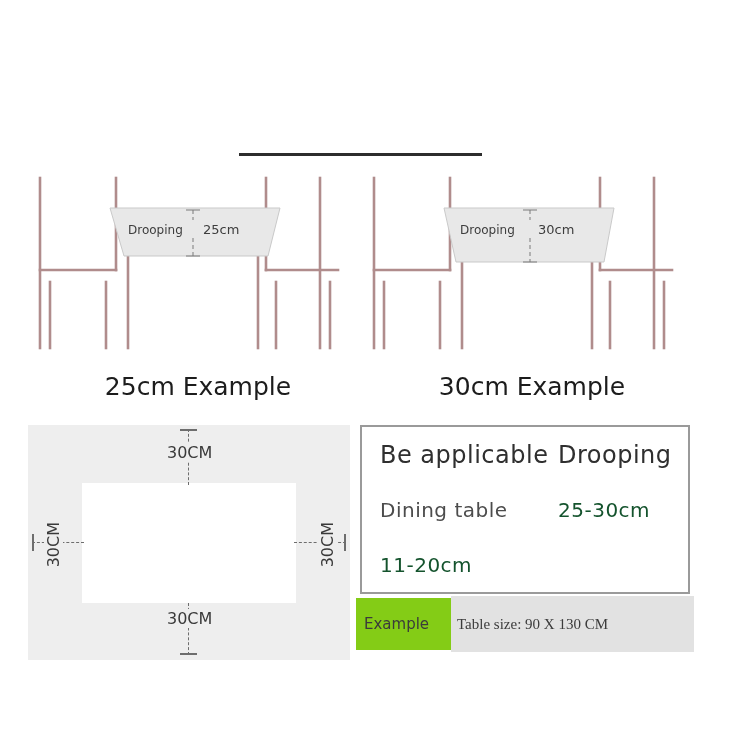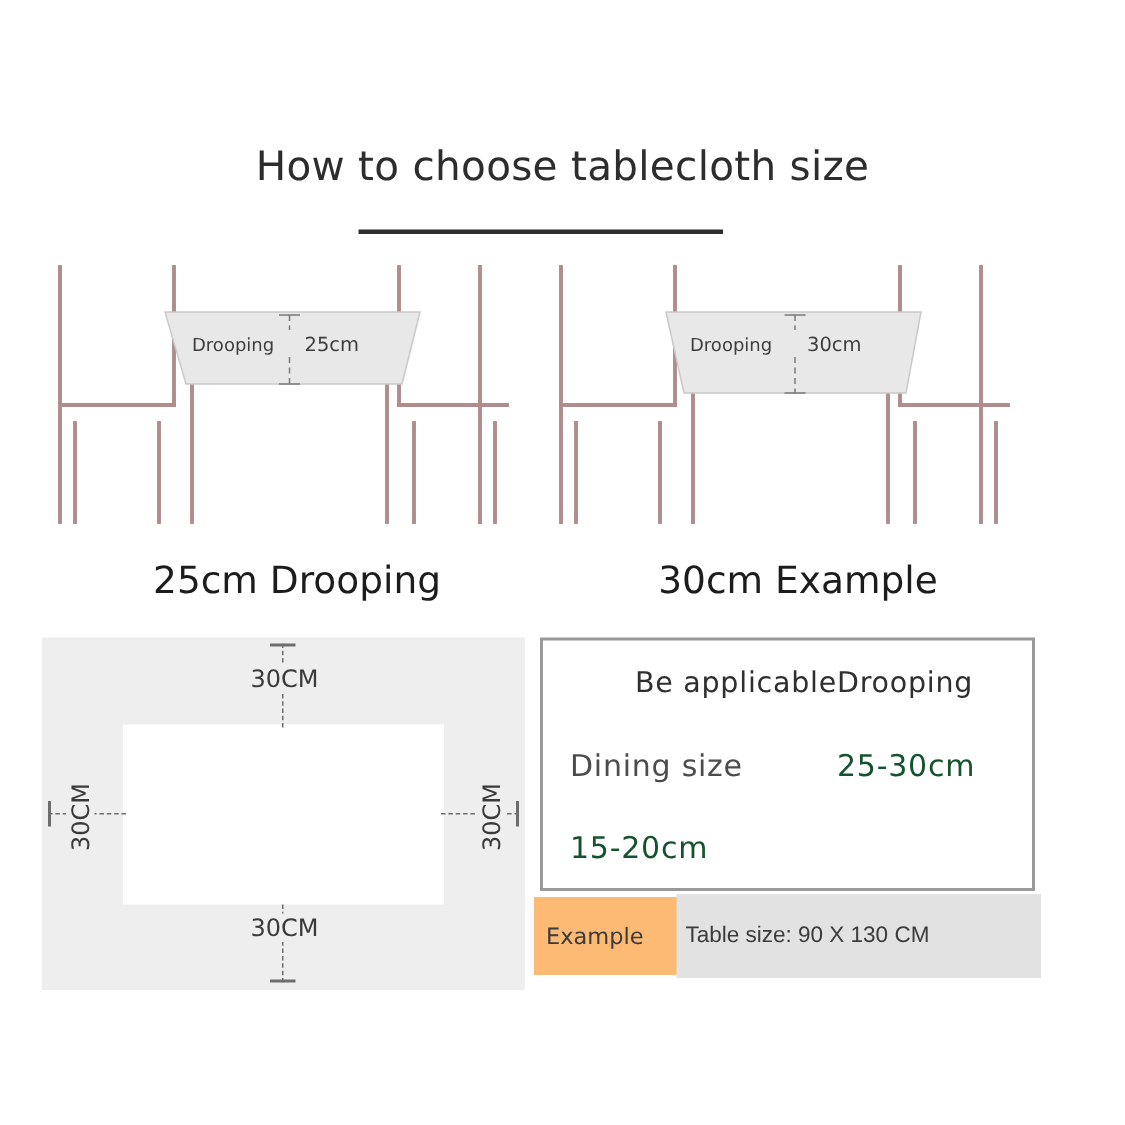--- a/index.html
+++ b/index.html
@@ -133,33 +133,32 @@
     letter-spacing: 0.5px;
   }
   .infotable .row .c2 {
     font-size: 20px;
     color: #14532d;
     font-family: "DejaVu Sans", sans-serif;
     letter-spacing: 0.5px;
   }
   .infotable .row.head .c1,
   .infotable .row.head .c2 {
-    font-size: 19px;
+    font-size: 24px;
     color: #2f2f2f;
-    text-align: right;
   }
 
   
   .example {
     position: absolute;
     left: 356px;
     top: 598px;
     width: 338px;
     height: 52px;
-    background: #fdba74;
+    background: #84cc16;
     display: flex;
     align-items: center;
   }
   .example .label {
     width: 95px;
     padding-left: 8px;
     font-size: 15px;
     color: #3b3b3b;
     font-family: "DejaVu Sans", sans-serif;
     box-sizing: border-box;
@@ -168,37 +167,36 @@
     flex: 1;
     background: #e2e2e2;
     height: 56px;
     display: flex;
     flex-direction: column;
     justify-content: center;
   }
   .example .lines div {
     font-size: 15px;
     color: #3b3b3b;
-    font-family: Liberation Sans, sans-serif;
+    font-family: Liberation Serif, serif;
     line-height: 24px;
     padding-left: 6px;
     white-space: nowrap;
   }
 
   
   svg text {
     font-family: "DejaVu Sans", sans-serif;
   }
 </style>
 </head>
 <body>
 
 <div class="page">
 
-  <div class="title">How to choose tablecloth size</div>
   <div class="title-rule"></div>
 
   <div class="panel left">
     <svg width="340" height="200" viewBox="0 0 340 200">
       <g stroke="#b08c8c" stroke-width="2.6" fill="none" stroke-linecap="square">
 
         <line x1="12" y1="8" x2="12" y2="178"></line>
         <line x1="12" y1="100" x2="88" y2="100"></line>
         <line x1="22" y1="112" x2="22" y2="178"></line>
         <line x1="78" y1="112" x2="78" y2="178"></line>
@@ -244,21 +242,21 @@
       <polygon points="82,38 252,38 242,92 94,92" fill="#e8e8e8" stroke="#c9c9c9" stroke-width="1"></polygon>
       <line x1="168" y1="40" x2="168" y2="92" stroke="#7a7a7a" stroke-width="1" stroke-dasharray="4,3"></line>
       <line x1="161" y1="40" x2="175" y2="40" stroke="#7a7a7a" stroke-width="1"></line>
       <line x1="161" y1="92" x2="175" y2="92" stroke="#7a7a7a" stroke-width="1"></line>
       <rect x="94" y="50" width="120" height="18" fill="#e8e8e8"></rect>
       <text x="98" y="64" font-size="12" fill="#3d3d3d">Drooping</text>
       <text x="176" y="64" font-size="13" fill="#3d3d3d">30cm</text>
     </svg>
   </div>
 
-  <div class="caption left">25cm Drooping</div>
+  <div class="caption left">25cm Example</div>
   <div class="caption right">30cm Example</div>
 
   <div class="sizebox">
     <div class="inner"></div>
 
     <div class="dashline-v" style="left:160px; top:4px; height:56px;"></div>
     <div class="tick" style="left:152px; top:4px; width:17px; height:2px;"></div>
     <div class="dimlabel" style="left:136px; top:18px;">30CM</div>
 
     <div class="dashline-v" style="left:160px; top:178px; height:52px;"></div>
@@ -273,25 +271,25 @@
     <div class="tick" style="left:316px; top:109px; width:2px; height:17px;"></div>
     <div class="dimlabel vert" style="left:290px; top:94px;">30CM</div>
   </div>
 
   <div class="infotable">
     <div class="row head">
       <div class="c1">Be applicable</div>
       <div class="c2">Drooping</div>
     </div>
     <div class="row">
-      <div class="c1">Dining size</div>
+      <div class="c1">Dining table</div>
       <div class="c2">25-30cm</div>
     </div>
     <div class="row">
-      <div class="c2">15-20cm</div>
+      <div class="c2">11-20cm</div>
     </div>
   </div>
 
   <div class="example">
     <div class="label">Example</div>
     <div class="lines">
       <div>Table size:  90 X 130 CM</div>
     </div>
   </div>
 

